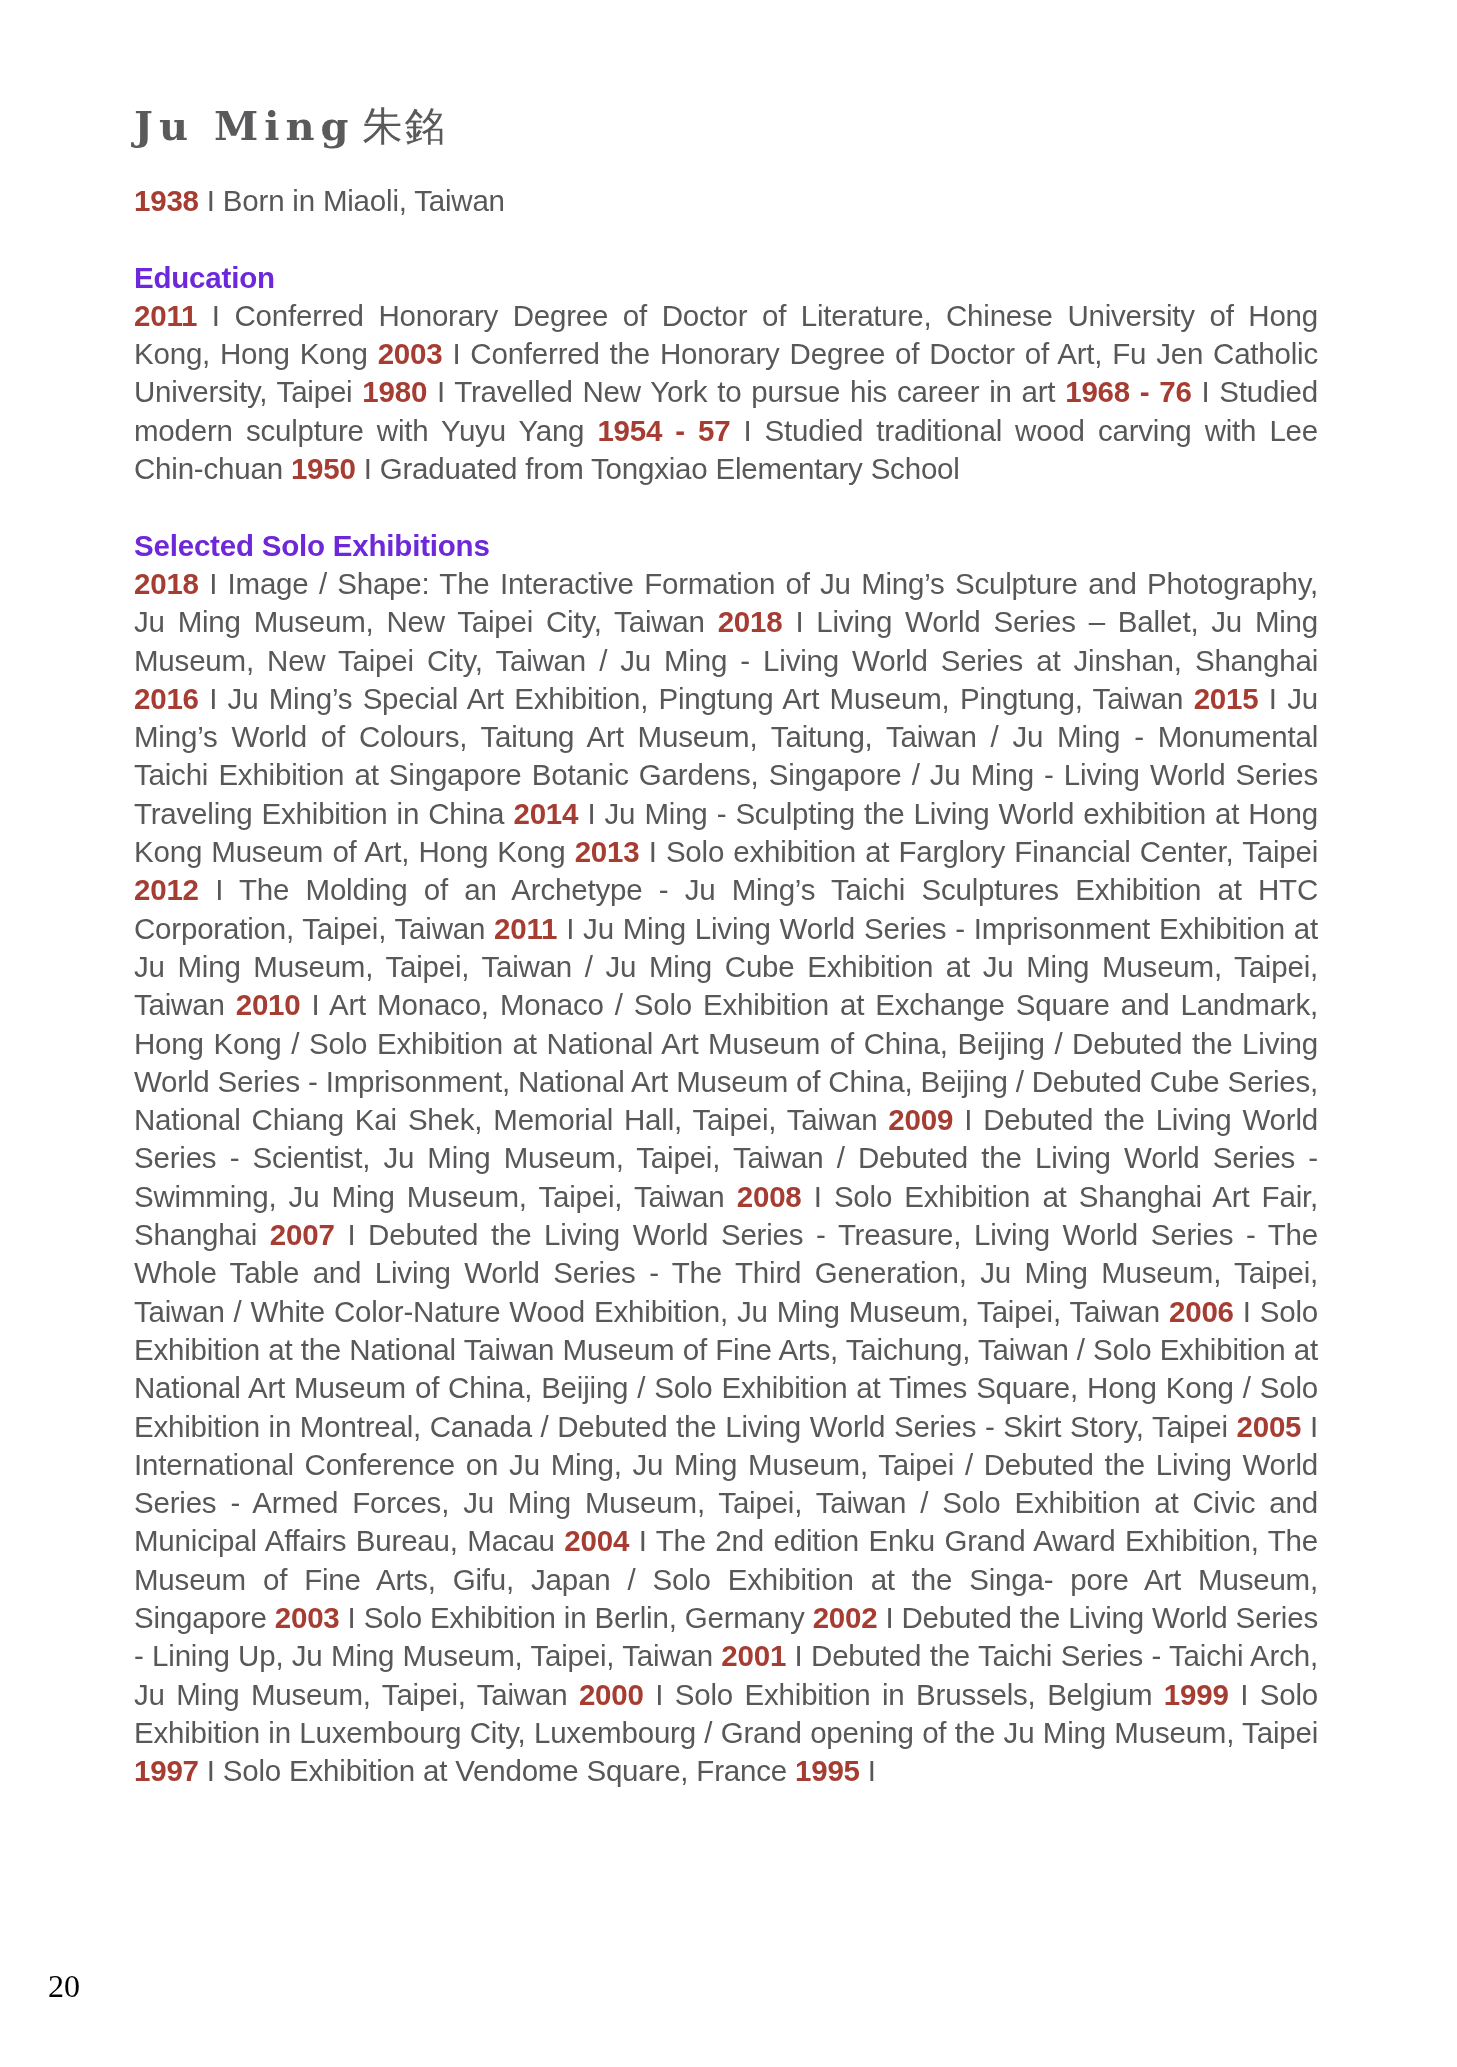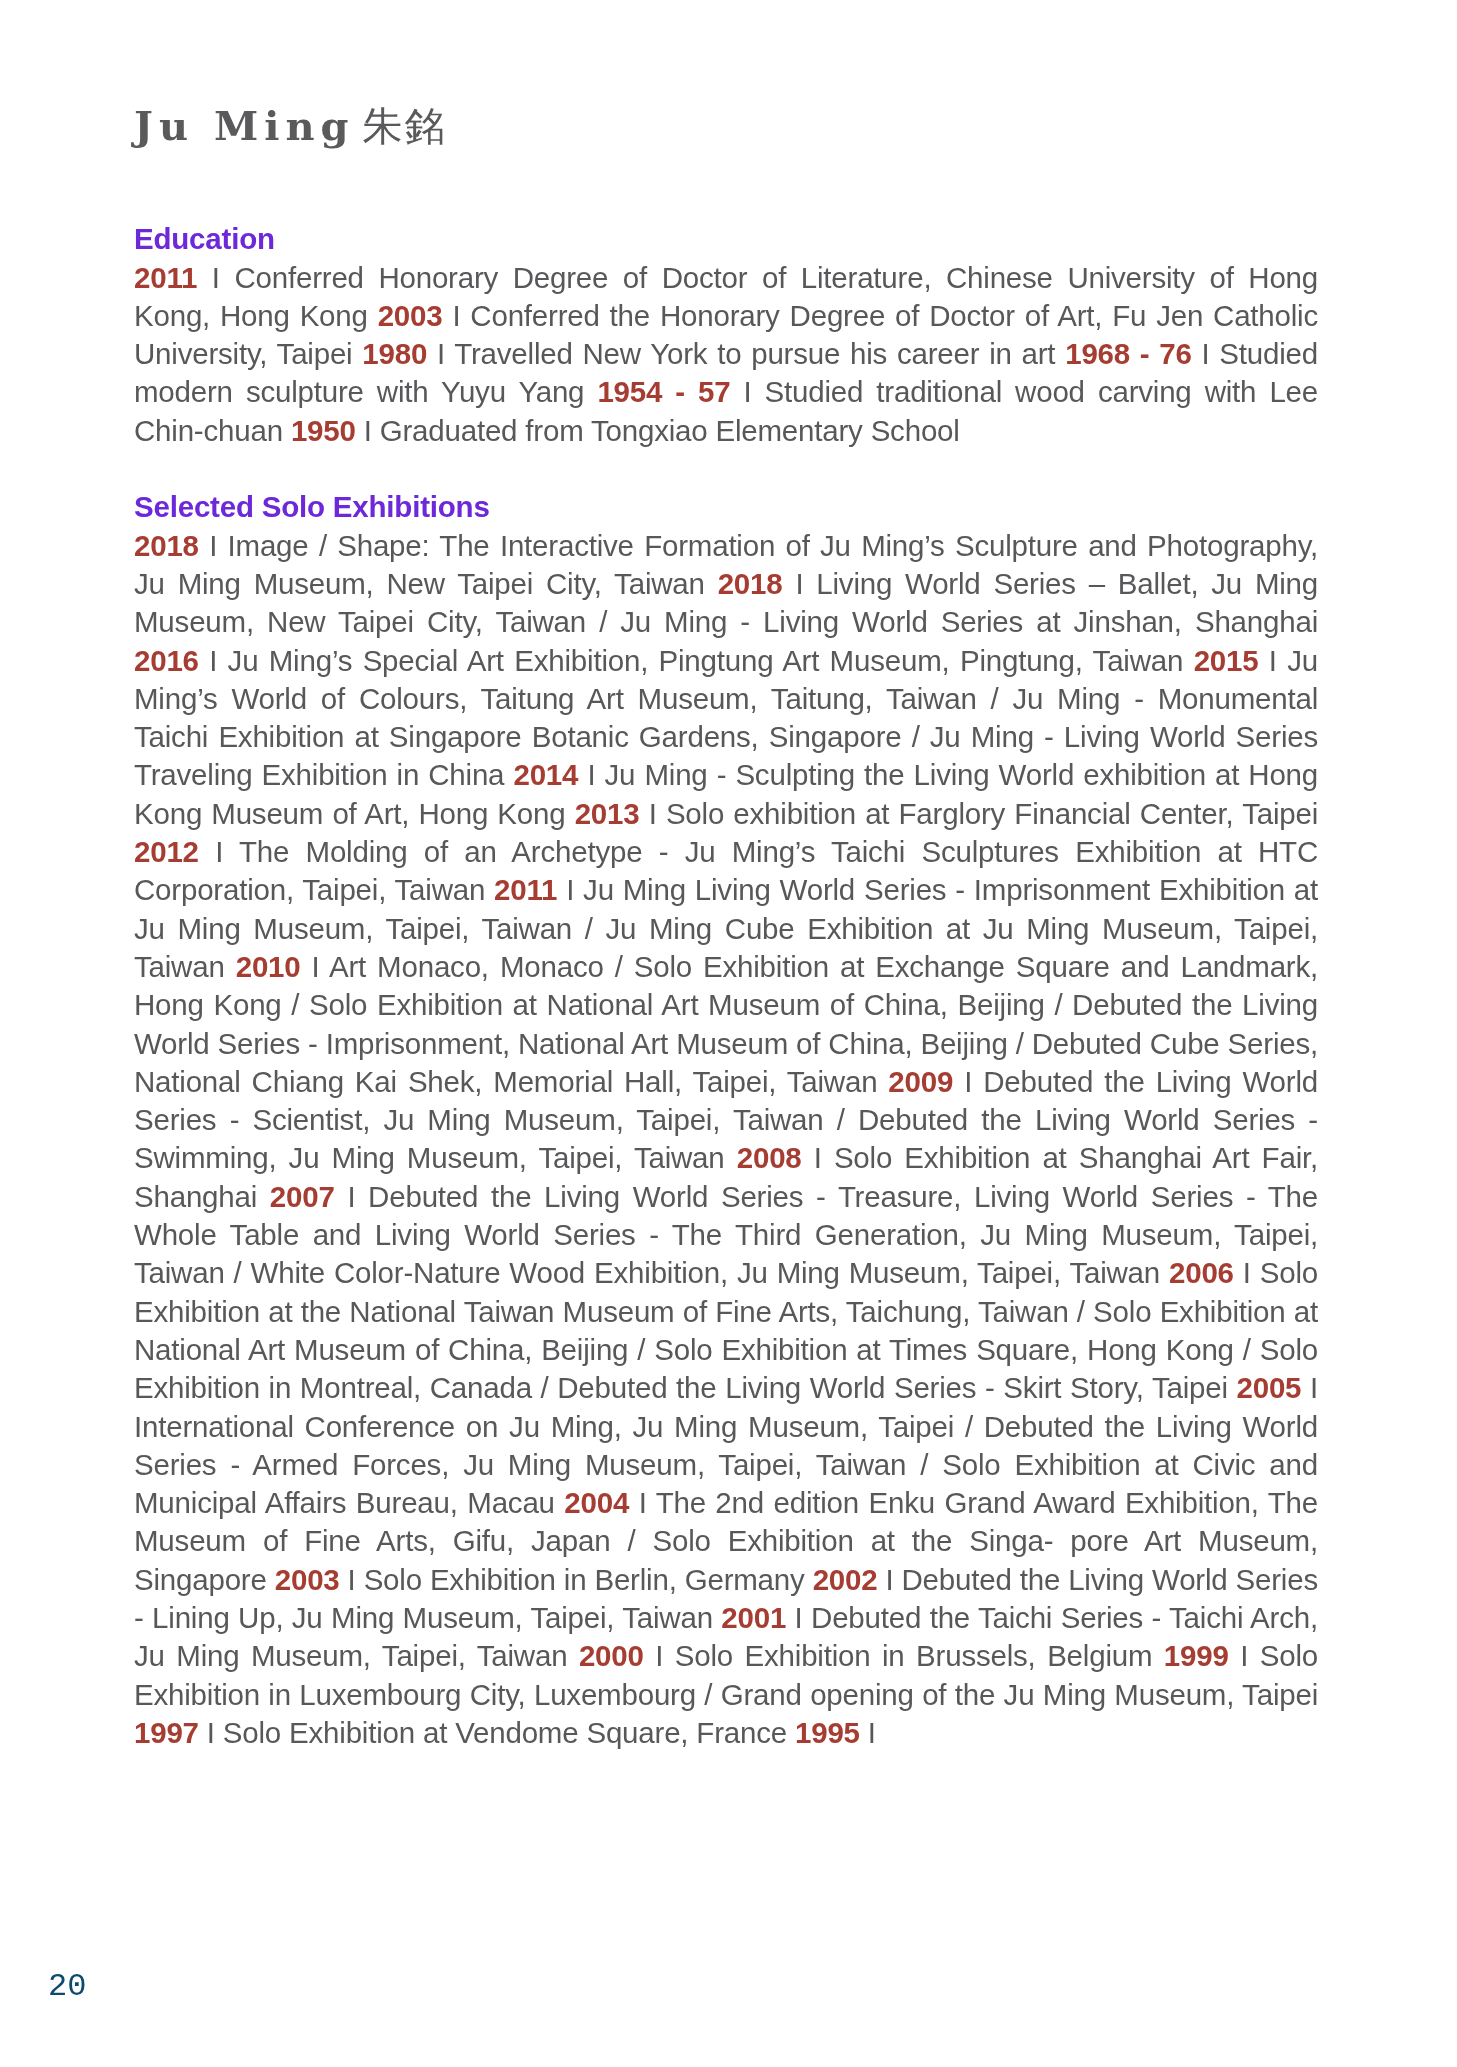--- a/index.html
+++ b/index.html
@@ -19,29 +19,30 @@
       letter-spacing: -0.2px;
     }
     .content p { margin: 0; }
     .gap { height: 38.3px; }
     .heading { font-weight: bold; color: #6d28d9; }
     .yr { color: #a63d32; font-weight: bold; }
     .sep { color: #58585a; }
     .it { }
     .page-number {
       position: absolute; left: 48px; top: 1968px;
-      font-family: Liberation Mono, monospace; font-size: 32px; color: #0c4a6e;
+      font-family: Liberation Serif, serif; font-size: 32px; color: #000000;
     }
   </style>
 </head>
 <body>
 
 <h1 class="page-title"><span>Ju Ming</span><span class="cjk">朱銘</span></h1>
 
 <div class="content">
+  <p><span class="yr">1938</span> <span class="sep">I</span> <span>Born in Miaoli, Taiwan</span></p>
   <div class="gap"></div>
 
   <p class="heading">Education</p>
   <p id="education-paragraph"><span><span class="yr">2011</span> <span class="sep">I</span> <span>Conferred Honorary Degree of Doctor of Literature, Chinese University of Hong Kong, Hong Kong</span></span> <span><span class="yr">2003</span> <span class="sep">I</span> <span>Conferred the Honorary Degree of Doctor of Art, Fu Jen Catholic University, Taipei</span></span> <span><span class="yr">1980</span> <span class="sep">I</span> <span>Travelled New York to pursue his career in art</span></span> <span><span class="yr">1968 - 76</span> <span class="sep">I</span> <span>Studied modern sculpture with Yuyu Yang</span></span> <span><span class="yr">1954 - 57</span> <span class="sep">I</span> <span>Studied traditional wood carving with Lee Chin-chuan</span></span> <span><span class="yr">1950</span> <span class="sep">I</span> <span>Graduated from Tongxiao Elementary School</span></span></p>
   <div class="gap"></div>
 
   <p class="heading">Selected Solo Exhibitions</p>
   <p id="solo-paragraph"><span><span class="yr">2018</span> <span class="sep">I</span> <span>Image / Shape: The Interactive Formation of Ju Ming’s Sculpture and Photography, Ju Ming Museum, New Taipei City, Taiwan</span></span> <span><span class="yr">2018</span> <span class="sep">I</span> <span>Living World Series – Ballet, Ju Ming Museum, New Taipei City, Taiwan / Ju Ming - </span><span class="it">Living World Series</span><span> at Jinshan, Shanghai</span></span> <span><span class="yr">2016</span> <span class="sep">I</span> <span>Ju Ming’s Special Art Exhibition, Pingtung Art Museum, Pingtung, Taiwan</span></span> <span><span class="yr">2015</span> <span class="sep">I</span> <span>Ju Ming’s World of Colours, Taitung Art Museum, Taitung, Taiwan / Ju Ming - Monumental Taichi Exhibition at Singapore Botanic Gardens, Singapore / Ju Ming - </span><span class="it">Living World Series</span><span> Traveling Exhibition in China</span></span> <span><span class="yr">2014</span> <span class="sep">I</span> <span class="it">Ju Ming - Sculpting the Living World</span><span> exhibition at Hong Kong Museum of Art, Hong Kong</span></span> <span><span class="yr">2013</span> <span class="sep">I</span> <span>Solo exhibition at Farglory Financial Center, Taipei</span></span> <span><span class="yr">2012</span> <span class="sep">I</span> <span class="it">The Molding of an Archetype</span><span> - Ju Ming’s Taichi Sculptures Exhibition at HTC Corporation, Taipei, Taiwan</span></span> <span><span class="yr">2011</span> <span class="sep">I</span> <span>Ju Ming </span><span class="it">Living World Series - Imprisonment</span><span> Exhibition at Ju Ming Museum, Taipei, Taiwan / Ju Ming Cube Exhibition at Ju Ming Museum, Taipei, Taiwan</span></span> <span><span class="yr">2010</span> <span class="sep">I</span> <span>Art Monaco, Monaco / Solo Exhibition at Exchange Square and Landmark, Hong Kong / Solo Exhibition at National Art Museum of China, Beijing / Debuted the </span><span class="it">Living World Series - Imprisonment</span><span>, National Art Museum of China, Beijing / Debuted </span><span class="it">Cube Series</span><span>, National Chiang Kai Shek, Memorial Hall, Taipei, Taiwan</span></span> <span><span class="yr">2009</span> <span class="sep">I</span> <span>Debuted the </span><span class="it">Living World Series - Scientist,</span><span> Ju Ming Museum, Taipei, Taiwan / Debuted the </span><span class="it">Living World Series - Swimming,</span><span> Ju Ming Museum, Taipei, Taiwan</span></span> <span><span class="yr">2008</span> <span class="sep">I</span> <span>Solo Exhibition at Shanghai Art Fair, Shanghai</span></span> <span><span class="yr">2007</span> <span class="sep">I</span> <span>Debuted the </span><span class="it">Living World Series - Treasure, Living World Series - The Whole Table and Living World Series - The Third Generation,</span><span> Ju Ming Museum, Taipei, Taiwan / White Color-Nature Wood Exhibition, Ju Ming Museum, Taipei, Taiwan</span></span> <span><span class="yr">2006</span> <span class="sep">I</span> <span>Solo Exhibition at the National Taiwan Museum of Fine Arts, Taichung, Taiwan / Solo Exhibition at National Art Museum of China, Beijing / Solo Exhibition at Times Square, Hong Kong / Solo Exhibition in Montreal, Canada / Debuted the </span><span class="it">Living World Series - Skirt Story</span><span>, Taipei</span></span> <span><span class="yr">2005</span> <span class="sep">I</span> <span>International Conference on Ju Ming, Ju Ming Museum, Taipei / Debuted the </span><span class="it">Living World Series - Armed Forces,</span><span> Ju Ming Museum, Taipei, Taiwan / Solo Exhibition at Civic and Municipal Affairs Bureau, Macau</span></span> <span><span class="yr">2004</span> <span class="sep">I</span> <span>The 2nd edition Enku Grand Award Exhibition, The Museum of Fine Arts, Gifu, Japan / Solo Exhibition at the Singa- pore Art Museum, Singapore</span></span> <span><span class="yr">2003</span> <span class="sep">I</span> <span>Solo Exhibition in Berlin, Germany</span></span> <span><span class="yr">2002</span> <span class="sep">I</span> <span>Debuted the </span><span class="it">Living World Series - Lining Up</span><span>, Ju Ming Museum, Taipei, Taiwan</span></span> <span><span class="yr">2001</span> <span class="sep">I</span> <span>Debuted the </span><span class="it">Taichi Series - Taichi Arch</span><span>, Ju Ming Museum, Taipei, Taiwan</span></span> <span><span class="yr">2000</span> <span class="sep">I</span> <span>Solo Exhibition in Brussels, Belgium</span></span> <span><span class="yr">1999</span> <span class="sep">I</span> <span>Solo Exhibition in Luxembourg City, Luxembourg / Grand opening of the Ju Ming Museum, Taipei</span></span> <span><span class="yr">1997</span> <span class="sep">I</span> <span>Solo Exhibition at Vendome Square, France</span></span> <span><span class="yr">1995</span> <span class="sep">I</span></span></p>
 </div>
 

